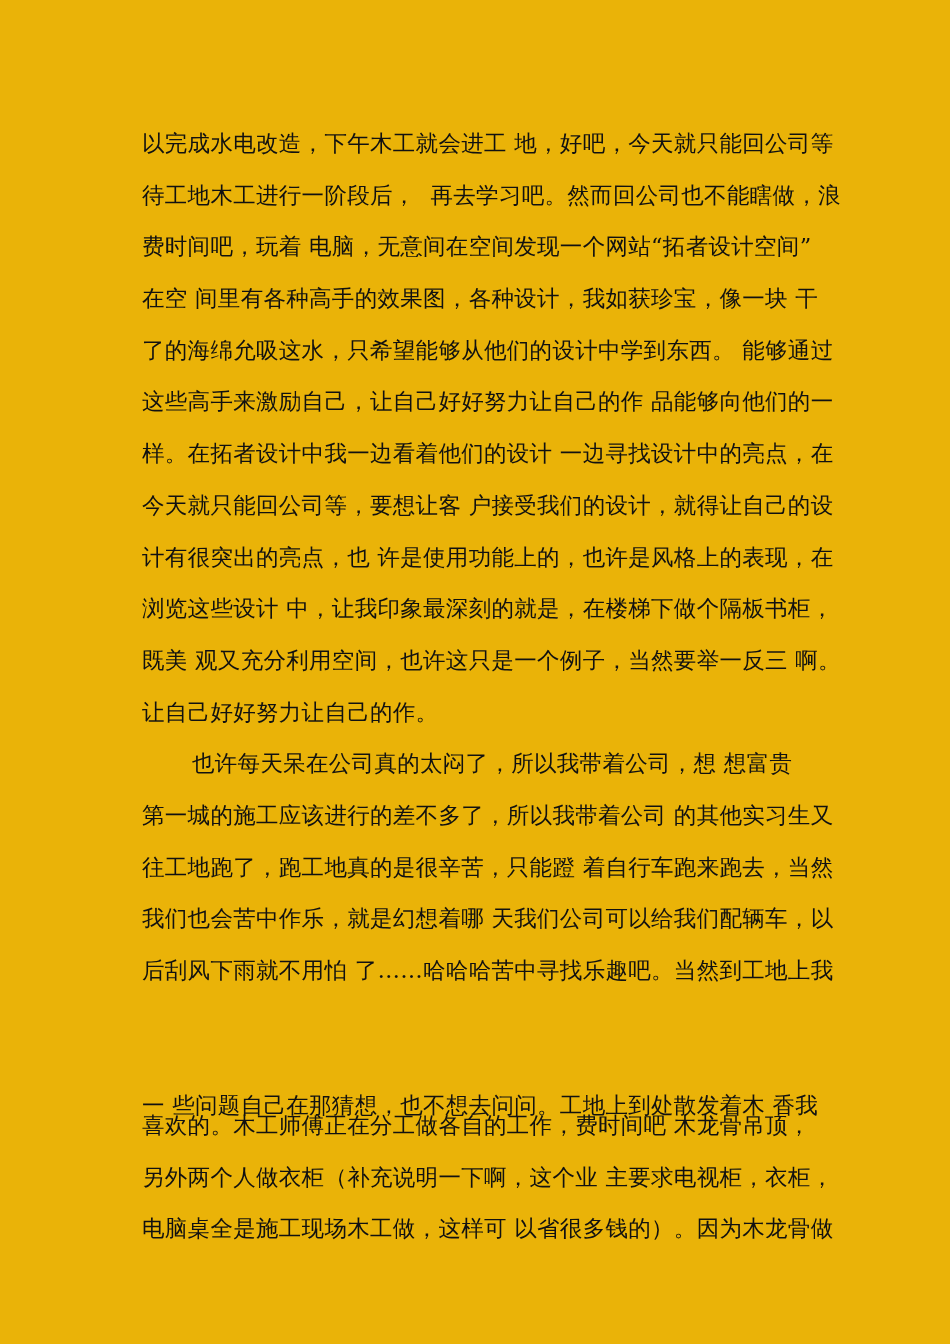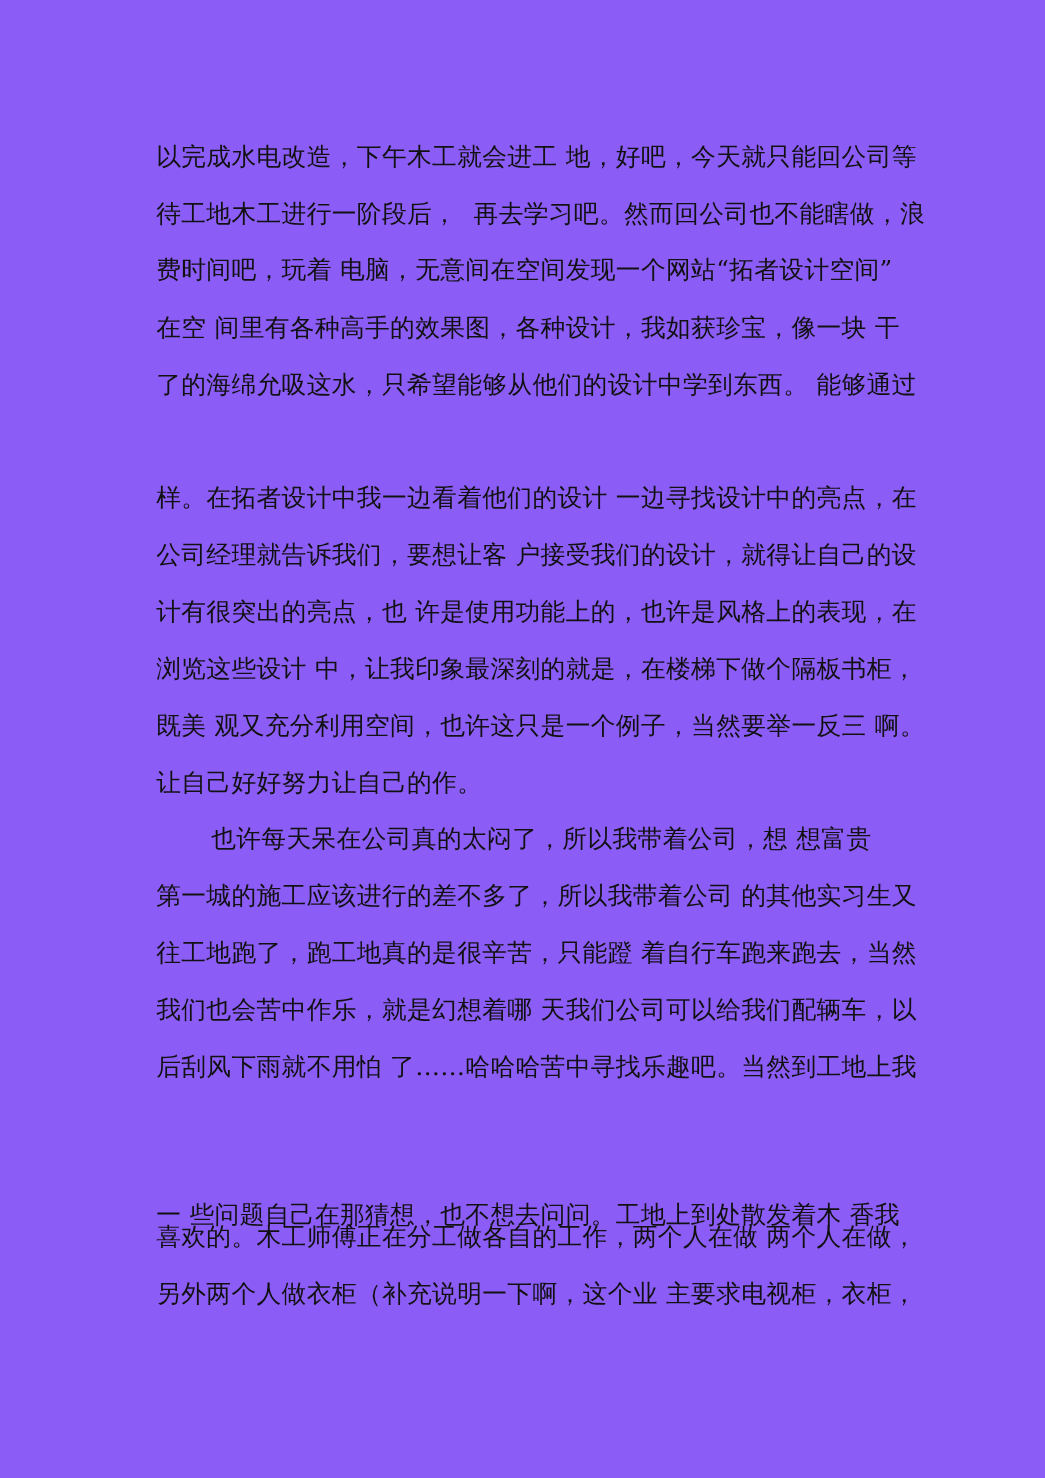--- a/index.html
+++ b/index.html
@@ -14,21 +14,21 @@
       overflow: hidden;
       font-family: "DejaVu Serif", "Liberation Serif", serif;
       color: #111111;
     }
     .page {
       position: absolute;
       left: 0;
       top: 0;
       width: 950px;
       height: 1344px;
-      background: #8b5cf6;
+      background: #eab308;
     }
     .line {
       position: absolute;
       left: 142px;
       width: 690px;
       height: 30px;
       font-size: 22.5px;
       line-height: 30px;
       white-space: pre;
       letter-spacing: 0.3px;
@@ -39,27 +39,29 @@
   </style>
 </head>
 <body>
 
 <div class="page">
   <div class="line" style="top:128px">以完成水电改造，下午木工就会进工 地，好吧，今天就只能回公司等</div>
   <div class="line" style="top:231px">费时间吧，玩着 电脑，无意间在空间发现一个网站“拓者设计空间”</div>
   <div class="line" style="top:180px">待工地木工进行一阶段后，  再去学习吧。然而回公司也不能瞎做，浪</div>
   <div class="line" style="top:283px">在空 间里有各种高手的效果图，各种设计，我如获珍宝，像一块 干</div>
   <div class="line" style="top:335px">了的海绵允吸这水，只希望能够从他们的设计中学到东西。 能够通过</div>
+  <div class="line" style="top:386px">这些高手来激励自己，让自己好好努力让自己的作 品能够向他们的一</div>
   <div class="line" style="top:438px">样。在拓者设计中我一边看着他们的设计 一边寻找设计中的亮点，在</div>
-  <div class="line" style="top:490px">公司经理就告诉我们，要想让客 户接受我们的设计，就得让自己的设</div>
+  <div class="line" style="top:490px">今天就只能回公司等，要想让客 户接受我们的设计，就得让自己的设</div>
   <div class="line" style="top:593px">浏览这些设计 中，让我印象最深刻的就是，在楼梯下做个隔板书柜，</div>
   <div class="line" style="top:542px">计有很突出的亮点，也 许是使用功能上的，也许是风格上的表现，在</div>
   <div class="line" style="top:645px">既美 观又充分利用空间，也许这只是一个例子，当然要举一反三 啊。</div>
   <div class="line" style="top:697px">让自己好好努力让自己的作。</div>
   <div class="line indent" style="top:748px">也许每天呆在公司真的太闷了，所以我带着公司，想 想富贵</div>
   <div class="line" style="top:800px">第一城的施工应该进行的差不多了，所以我带着公司 的其他实习生又</div>
   <div class="line" style="top:852px">往工地跑了，跑工地真的是很辛苦，只能蹬 着自行车跑来跑去，当然</div>
   <div class="line" style="top:903px">我们也会苦中作乐，就是幻想着哪 天我们公司可以给我们配辆车，以</div>
   <div class="line" style="top:955px">后刮风下雨就不用怕 了……哈哈哈苦中寻找乐趣吧。当然到工地上我</div>
   <div class="line" style="top:1090px">一 些问题自己在那猜想，也不想去问问。工地上到处散发着木 香我</div>
-  <div class="line" style="top:1110px">喜欢的。木工师傅正在分工做各自的工作，两个人在做 两个人在做，</div>
+  <div class="line" style="top:1110px">喜欢的。木工师傅正在分工做各自的工作，费时间吧 木龙骨吊顶，</div>
   <div class="line" style="top:1162px">另外两个人做衣柜（补充说明一下啊，这个业 主要求电视柜，衣柜，</div>
+  <div class="line" style="top:1213px">电脑桌全是施工现场木工做，这样可 以省很多钱的）。因为木龙骨做</div>
 </div>
 
 </body></html>

